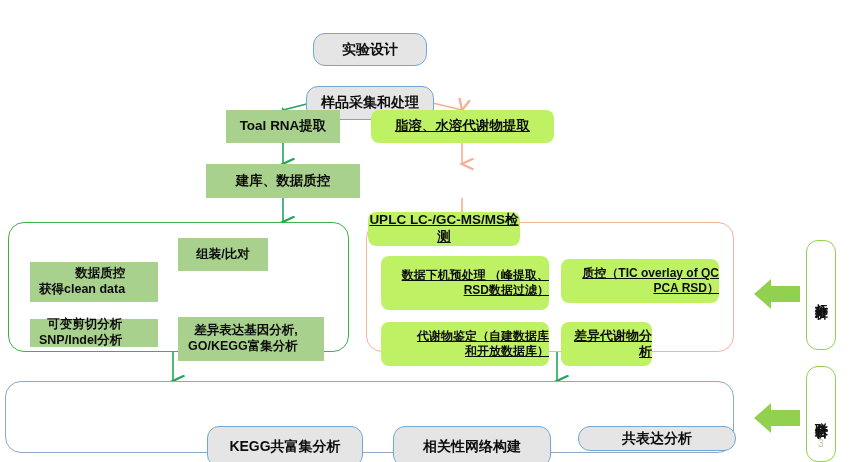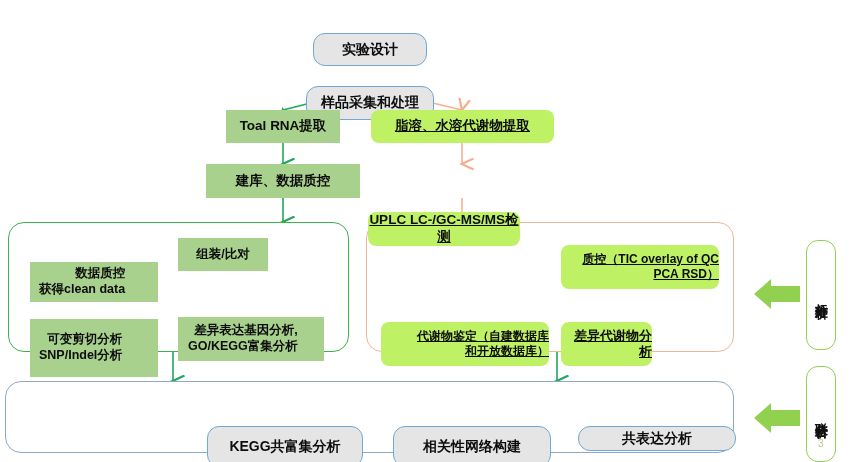--- a/index.html
+++ b/index.html
@@ -123,30 +123,32 @@
 
   <div class="node yellow" style="left:368px;top:176px;width:152px;height:34px;margin-top:36px;">UPLC LC-/GC-MS/MS检测</div>
 
   <div class="panel panel-green" style="left:8px;top:222px;width:341px;height:130px;"></div>
 
   <div class="node green leftalign" style="left:30px;top:238px;width:128px;height:40px;white-space:pre-line;font-size:12.5px;">数据质控
 获得clean data</div>
 
   <div class="node green" style="left:178px;top:238px;width:90px;height:33px;font-size:12.5px;">组装/比对</div>
 
-  <div class="node green leftalign" style="left:30px;top:295px;width:128px;height:58px;white-space:pre-line;font-size:12.5px;">可变剪切分析
+  <div class="node green leftalign" style="left:30px;top:295px;width:128px;height:28px;white-space:pre-line;font-size:12.5px;">可变剪切分析
 SNP/Indel分析</div>
 
   <div class="node green leftalign" style="left:178px;top:293px;width:146px;height:44px;white-space:pre-line;font-size:12.5px;padding-left:10px;">差异表达基因分析,
 GO/KEGG富集分析</div>
 
   <div class="panel panel-salmon" style="left:366px;top:222px;width:368px;height:130px;"></div>
 
+  <div class="node yellow leftalign" style="left:381px;top:232px;width:168px;height:54px;font-size:12px;">数据下机预处理
+（峰提取、RSD数据过滤）</div>
 
-  <div class="node yellow leftalign" style="left:561px;top:221px;width:158px;height:44px;font-size:12px;">质控（TIC overlay of QC PCA RSD）</div>
+  <div class="node yellow leftalign" style="left:561px;top:235px;width:158px;height:44px;font-size:12px;">质控（TIC overlay of QC PCA RSD）</div>
 
   <div class="node yellow leftalign" style="left:381px;top:298px;width:168px;height:44px;font-size:12px;padding-left:27px;">代谢物鉴定（自建数据库和开放数据库）</div>
 
   <div class="node yellow leftalign" style="left:561px;top:298px;width:91px;height:44px;font-size:13px;">差异代谢物分析</div>
 
   <div class="panel panel-blue" style="left:5px;top:381px;width:729px;height:72px;"></div>
 
 
   <div class="node blue" style="left:207px;top:398px;width:156px;height:41px;">KEGG共富集分析</div>
 

